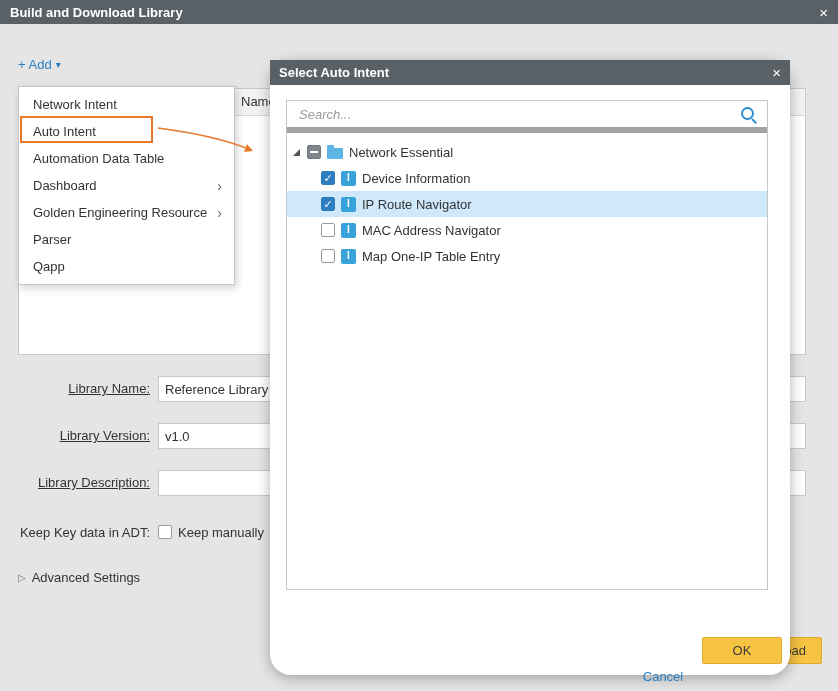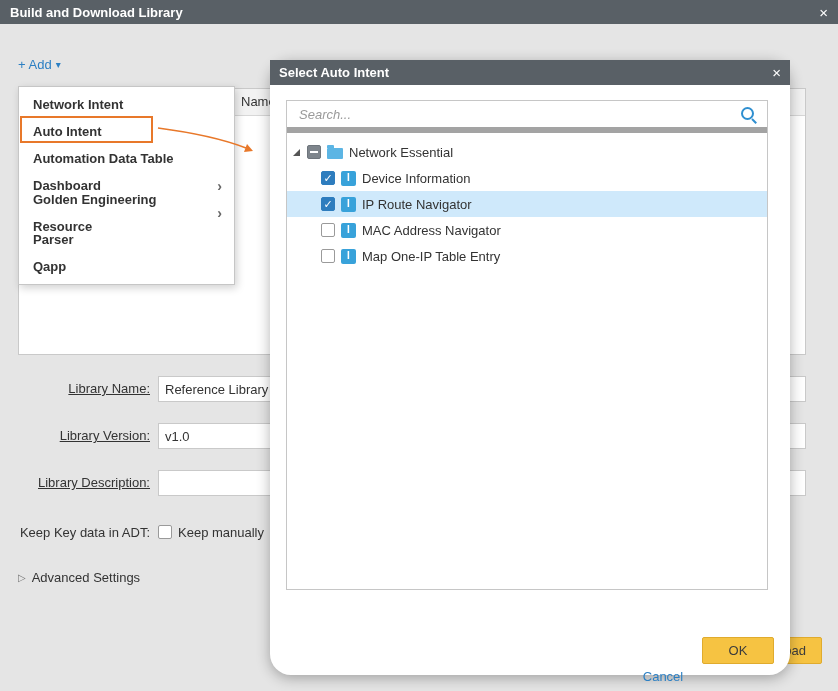--- a/index.html
+++ b/index.html
@@ -35,21 +35,21 @@
   .advanced{position:absolute;left:18px;top:570px;display:flex;align-items:center;gap:6px;cursor:pointer;z-index:1;}
   .adv-arrow{color:#777;font-size:10px;line-height:1;}
 
   .btn-yellow{background:var(--button-yellow,#f6c342);border:1px solid #e0ab2d;color:#3c3c3c;
               display:flex;align-items:center;justify-content:center;border-radius:2px;cursor:pointer;
               box-sizing:border-box;font-size:13px;}
   .dl-btn{position:absolute;left:732px;top:637px;width:90px;height:27px;z-index:2;}
 
   
   .menu{position:absolute;left:18px;top:86px;width:217px;background:#fff;border:1px solid #c6c6c6;
-        box-shadow:2px 3px 8px rgba(0,0,0,.18);padding:4px 0;box-sizing:border-box;z-index:10;font-weight:bold;}
+        box-shadow:2px 3px 8px rgba(0,0,0,.18);padding:4px 0;box-sizing:border-box;z-index:10;}
   .mi{height:27px;line-height:27px;padding:0 12px 0 14px;display:flex;justify-content:space-between;
       align-items:center;cursor:pointer;color:#333;}
   .mi-chevron{color:#666;font-size:14px;line-height:1;}
   .hl-rect{position:absolute;left:20px;top:116px;width:133px;height:27px;
            border:2px solid var(--highlight-orange,#e8782a);box-sizing:border-box;z-index:11;pointer-events:none;}
   .arrow-svg{position:absolute;left:156px;top:116px;z-index:11;pointer-events:none;}
   .arrow-svg path{stroke:var(--highlight-orange,#e8782a);}
   .arrow-svg polygon{fill:var(--highlight-orange,#e8782a);}
 
   
@@ -83,21 +83,21 @@
   .cb.ind .dash{width:8px;height:2px;background:#fff;}
   .folder{width:16px;height:11px;background:#5cb5e4;border-radius:1px;position:relative;margin-top:2px;flex:none;}
   .folder::before{content:"";position:absolute;top:-3px;left:0;width:7px;height:3px;background:#5cb5e4;
                   border-radius:1px 1px 0 0;}
   .iicon{width:15px;height:15px;background:var(--icon-blue,#38a2da);border-radius:2px;display:flex;
          align-items:center;justify-content:center;flex:none;}
   .iicon i{color:#fff;font-style:normal;font-weight:bold;font-size:10px;line-height:1;}
 
   .cancel-link{position:absolute;left:366px;top:603px;width:54px;line-height:27px;text-align:center;
                color:var(--accent-blue,#2b7fc3);cursor:pointer;}
-  .ok-btn{position:absolute;left:432px;top:577px;width:72px;height:27px;}
+  .ok-btn{position:absolute;left:432px;top:577px;width:80px;height:27px;}
 </style>
 </head>
 <body>
 
 <div id="app">
 
   <div class="titlebar">
     <span>Build and Download Library</span>
     <span class="tb-close">×</span>
   </div>

